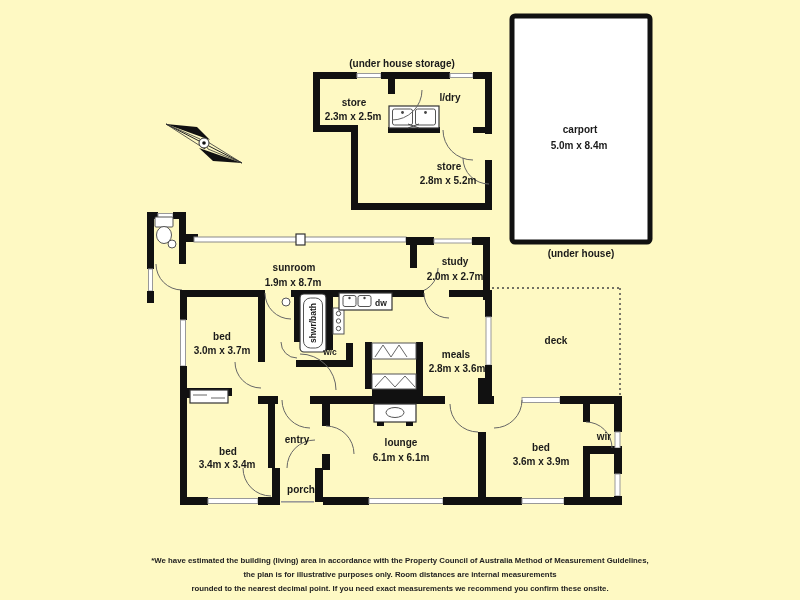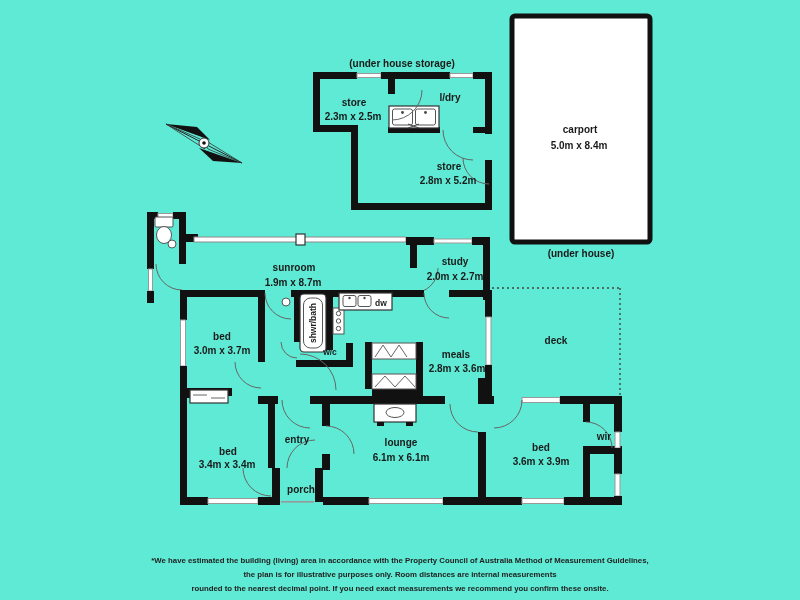--- a/index.html
+++ b/index.html
@@ -1,16 +1,16 @@
 <!DOCTYPE html>
 <html><head>
 <meta charset="utf-8">
 <style>
   html,body{margin:0;padding:0;background:#fff;}
-  #stage{position:relative;width:800px;height:600px;background:#5eead4;overflow:hidden;
+  #stage{position:relative;width:800px;height:600px;background:#fef9c3;overflow:hidden;
          font-family:"Liberation Sans", sans-serif;}
   svg{display:block;}
   .wall{fill:#111;}
   .win{fill:#fff;stroke:#999;stroke-width:1;}
   .fix{fill:#fff;stroke:#333;stroke-width:1.2;}
   .fixthin{fill:#fff;stroke:#555;stroke-width:1;}
   .arc{fill:none;stroke:#666;stroke-width:1;}
   .dotted{fill:none;stroke:#444;stroke-width:1.4;stroke-dasharray:2,3;}
   .fence{fill:#fff;stroke:#8a8a8a;stroke-width:1;}
   .lbl{font-weight:bold;fill:#1a1a1a;font-size:10px;text-anchor:middle;}

